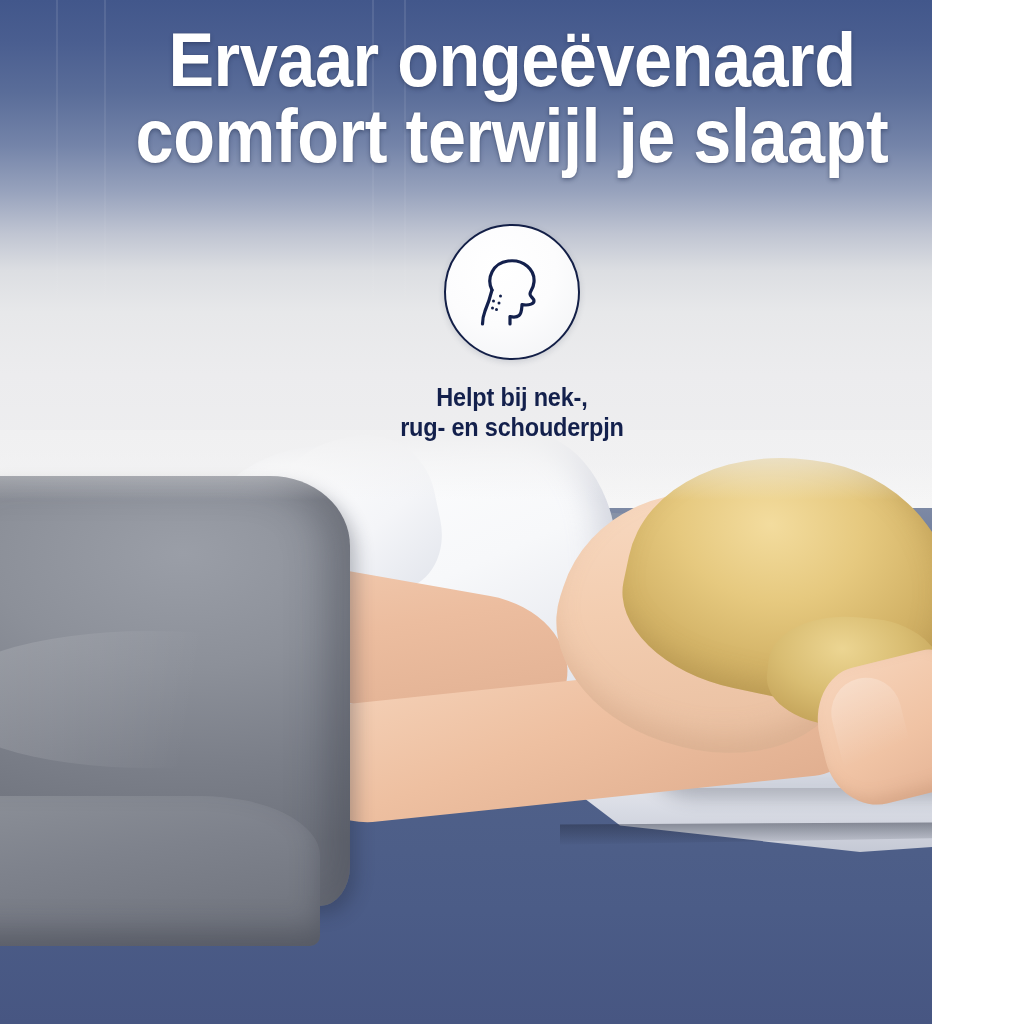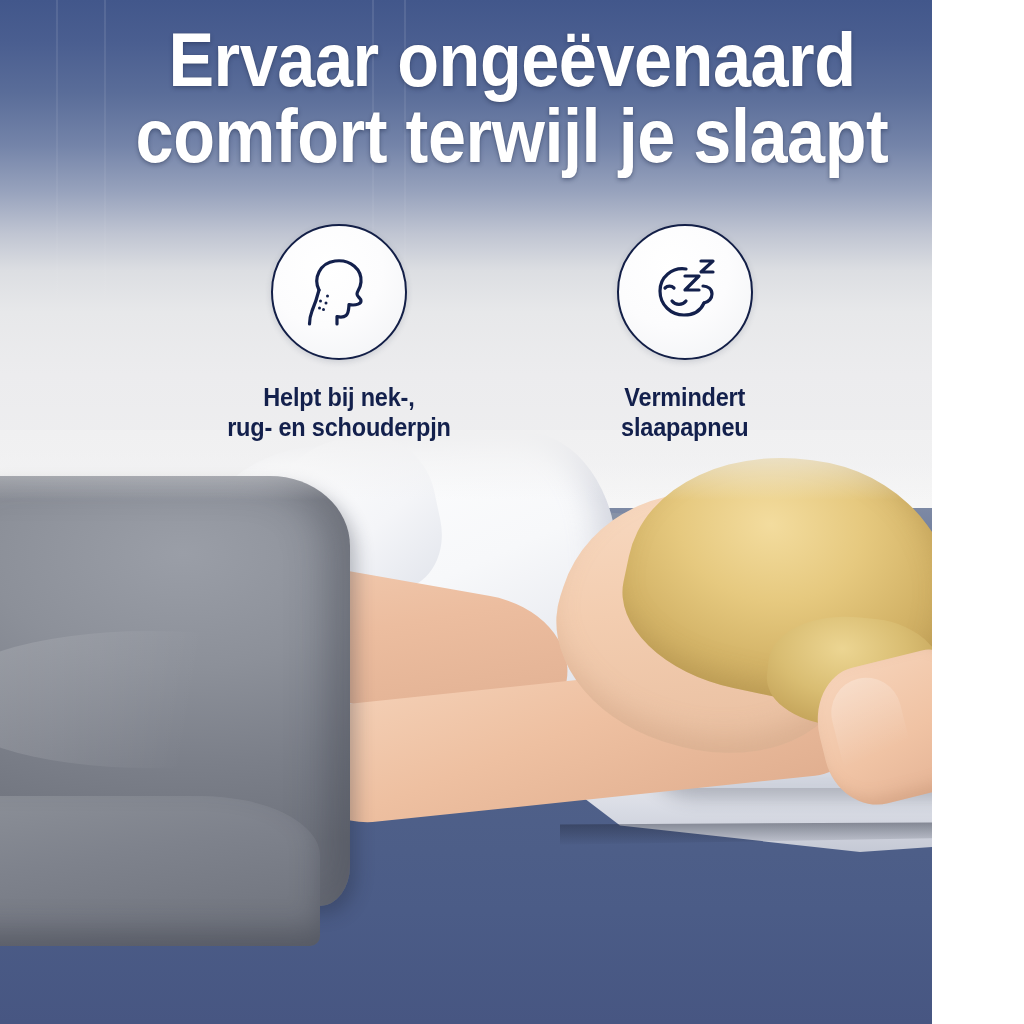--- a/index.html
+++ b/index.html
@@ -306,36 +306,20 @@
             <circle cx="30.5" cy="63.5" r="1.5" fill="#13204c" stroke="none"></circle>
             <circle cx="26.5" cy="62" r="1.5" fill="#13204c" stroke="none"></circle>
             <circle cx="27.5" cy="55" r="1.5" fill="#13204c" stroke="none"></circle>
           </svg>
         </span>
       </div>
       <div class="feature-label">Helpt bij nek-,
 rug- en schouderpjn</div>
     </div>
 
-    <div class="feature">
-      <div class="badge">
-        <span>
-          <svg width="92" height="92" viewBox="0 0 92 92" fill="none" stroke="#13204c" stroke-width="3.2" stroke-linecap="round" stroke-linejoin="round">
-            <path d="M47 23 C33 21 21 31 21 45 C21 59 32 69 45 69 C55 69 62 64 65 57"></path>
-            <path d="M65 57 C70 56 73 52 73 48 C73 43 69 40 64 40"></path>
-            <path d="M26 42 C28.5 39.5 32.5 39.5 35 42"></path>
-            <path d="M33 55 C36.5 59.5 43.5 59.5 47 55"></path>
-            <path d="M46 30 L60 30 L46 44 L60 44"></path>
-            <path d="M62 15 L74 15 L62 26 L74 26"></path>
-          </svg>
-        </span>
-      </div>
-      <div class="feature-label">Vermindert
-slaapapneu</div>
-    </div>
 
 
   </div>
 
   <div class="sparkle">
     <svg width="34" height="34" viewBox="0 0 34 34">
       <path d="M17 3 C19 10.5 23.5 15 31 17 C23.5 19 19 23.5 17 31 C15 23.5 10.5 19 3 17 C10.5 15 15 10.5 17 3 Z" fill="#f2f4f8"></path>
     </svg>
   </div>
 

